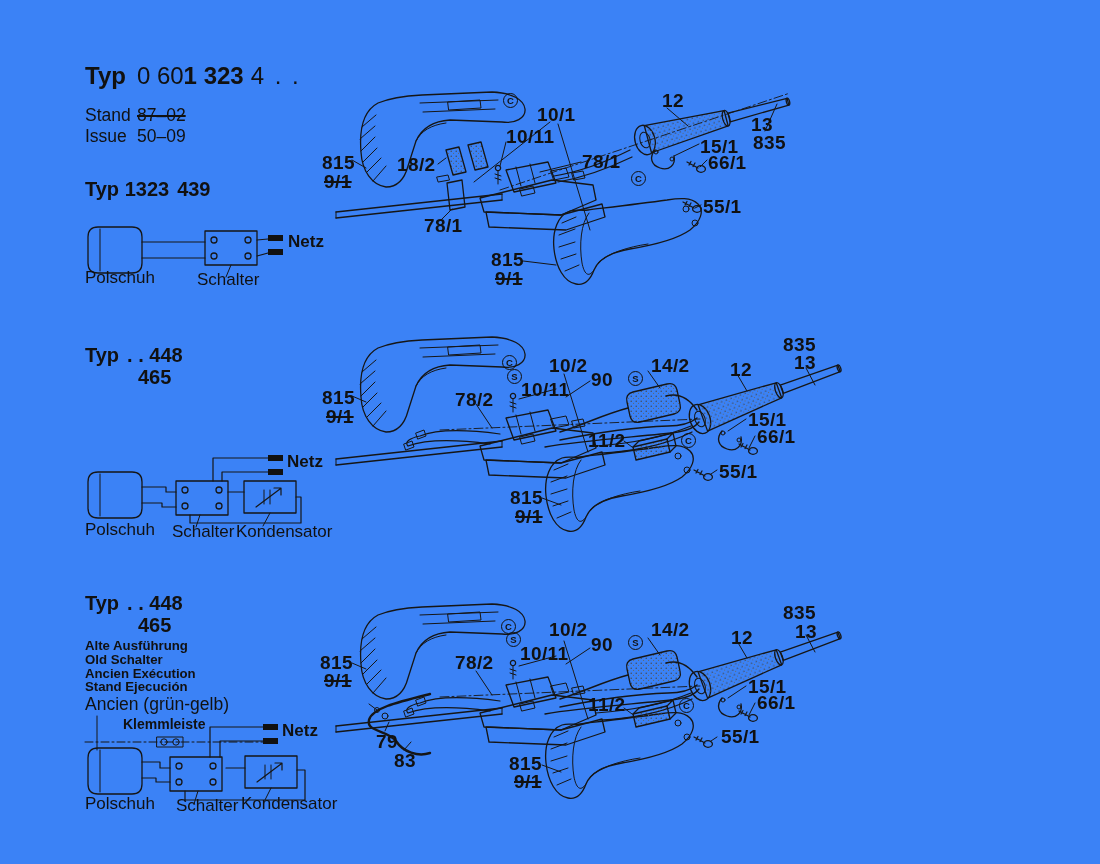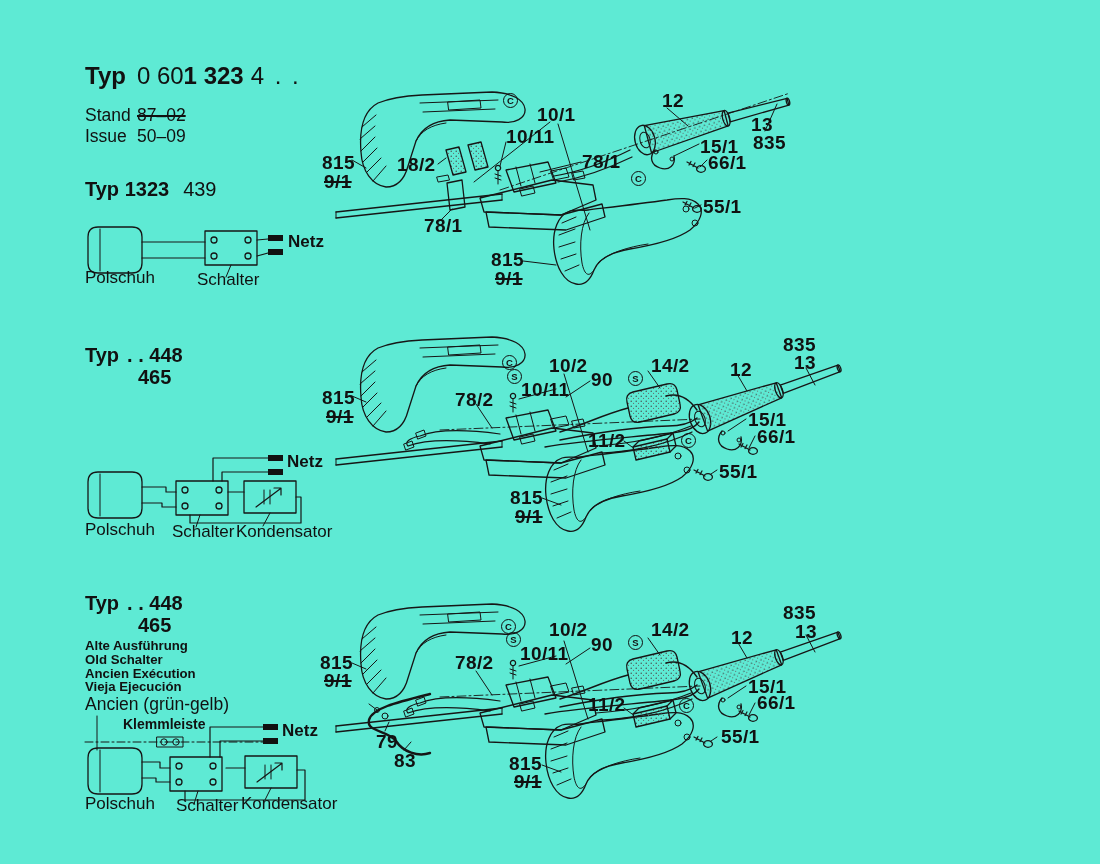--- a/index.html
+++ b/index.html
@@ -1,17 +1,17 @@
 <!DOCTYPE html>
 <html><head>
 <meta charset="utf-8">
 <style>
   html,body{margin:0;padding:0;background:#ffffff;}
   .page{
-    position:relative;width:1100px;height:864px;background:#5eead4;
+    position:relative;width:1100px;height:864px;background:#3b82f6;
     font-family:"Liberation Sans", sans-serif;color:#111;overflow:hidden;
   }
   .abs{position:absolute;}
   .lbl{position:absolute;white-space:nowrap;line-height:1.1;}
   .b{font-weight:bold;}
   .strike{text-decoration:line-through;text-decoration-thickness:1.6px;}
   .part{
     position:absolute;font-weight:bold;font-size:19px;line-height:1;
     white-space:nowrap;letter-spacing:0.4px;
   }
@@ -255,21 +255,21 @@
   <div class="lbl" style="left:85px;top:63px;font-size:24px;">
     <span class="b">Typ</span><span style="margin-left:11px;">0 60</span><span class="b">1 323</span><span style="margin-left:7px;letter-spacing:2px;">4 . .</span>
   </div>
   <div class="lbl" style="left:85px;top:106px;font-size:17.5px;">
     <span style="display:inline-block;width:52px;">Stand</span><span class="strike">87–02</span>
   </div>
   <div class="lbl" style="left:85px;top:127px;font-size:17.5px;">
     <span style="display:inline-block;width:52px;">Issue</span><span>50–09</span>
   </div>
   <div class="lbl" style="left:85px;top:178px;font-size:20px;">
-    <span class="b">Typ 1323</span><span style="margin-left:14px;">439</span>
+    <span class="b">Typ 1323</span><span style="margin-left:8px;font-weight:bold;">439</span>
   </div>
 
   <div class="lbl" style="left:85px;top:269px;font-size:17px;">Polschuh</div>
   <div class="lbl" style="left:197px;top:271px;font-size:17px;">Schalter</div>
   <div class="lbl b" style="left:288px;top:233px;font-size:17px;">Netz</div>
 
   <div class="lbl b" style="left:85px;top:344px;font-size:20px;">
     <span>Typ</span><span style="margin-left:8px;">. . 448</span>
   </div>
   <div class="lbl b" style="left:138px;top:366px;font-size:20px;">465</div>
@@ -279,21 +279,21 @@
   <div class="lbl b" style="left:287px;top:453px;font-size:17px;">Netz</div>
 
   <div class="lbl b" style="left:85px;top:592px;font-size:20px;">
     <span>Typ</span><span style="margin-left:8px;">. . 448</span>
   </div>
   <div class="lbl b" style="left:138px;top:614px;font-size:20px;">465</div>
   <div class="lbl exec" style="left:85px;top:639px;">
     <div>Alte Ausführung</div>
     <div>Old Schalter</div>
     <div>Ancien Exécution</div>
-    <div>Vieja Ejecución</div>
+    <div>Stand Ejecución</div>
   </div>
   <div class="lbl" style="left:85px;top:695px;font-size:17.5px;">Ancien (grün-gelb)</div>
   <div class="lbl b" style="left:123px;top:717px;font-size:14px;">Klemmleiste</div>
   <div class="lbl" style="left:85px;top:795px;font-size:17px;">Polschuh</div>
   <div class="lbl" style="left:176px;top:797px;font-size:17px;">Schalter</div>
   <div class="lbl" style="left:241px;top:795px;font-size:17px;">Kondensator</div>
   <div class="lbl b" style="left:282px;top:722px;font-size:17px;">Netz</div>
 
 
   <div class="abs" style="left:0;top:0;width:0;height:0;">

